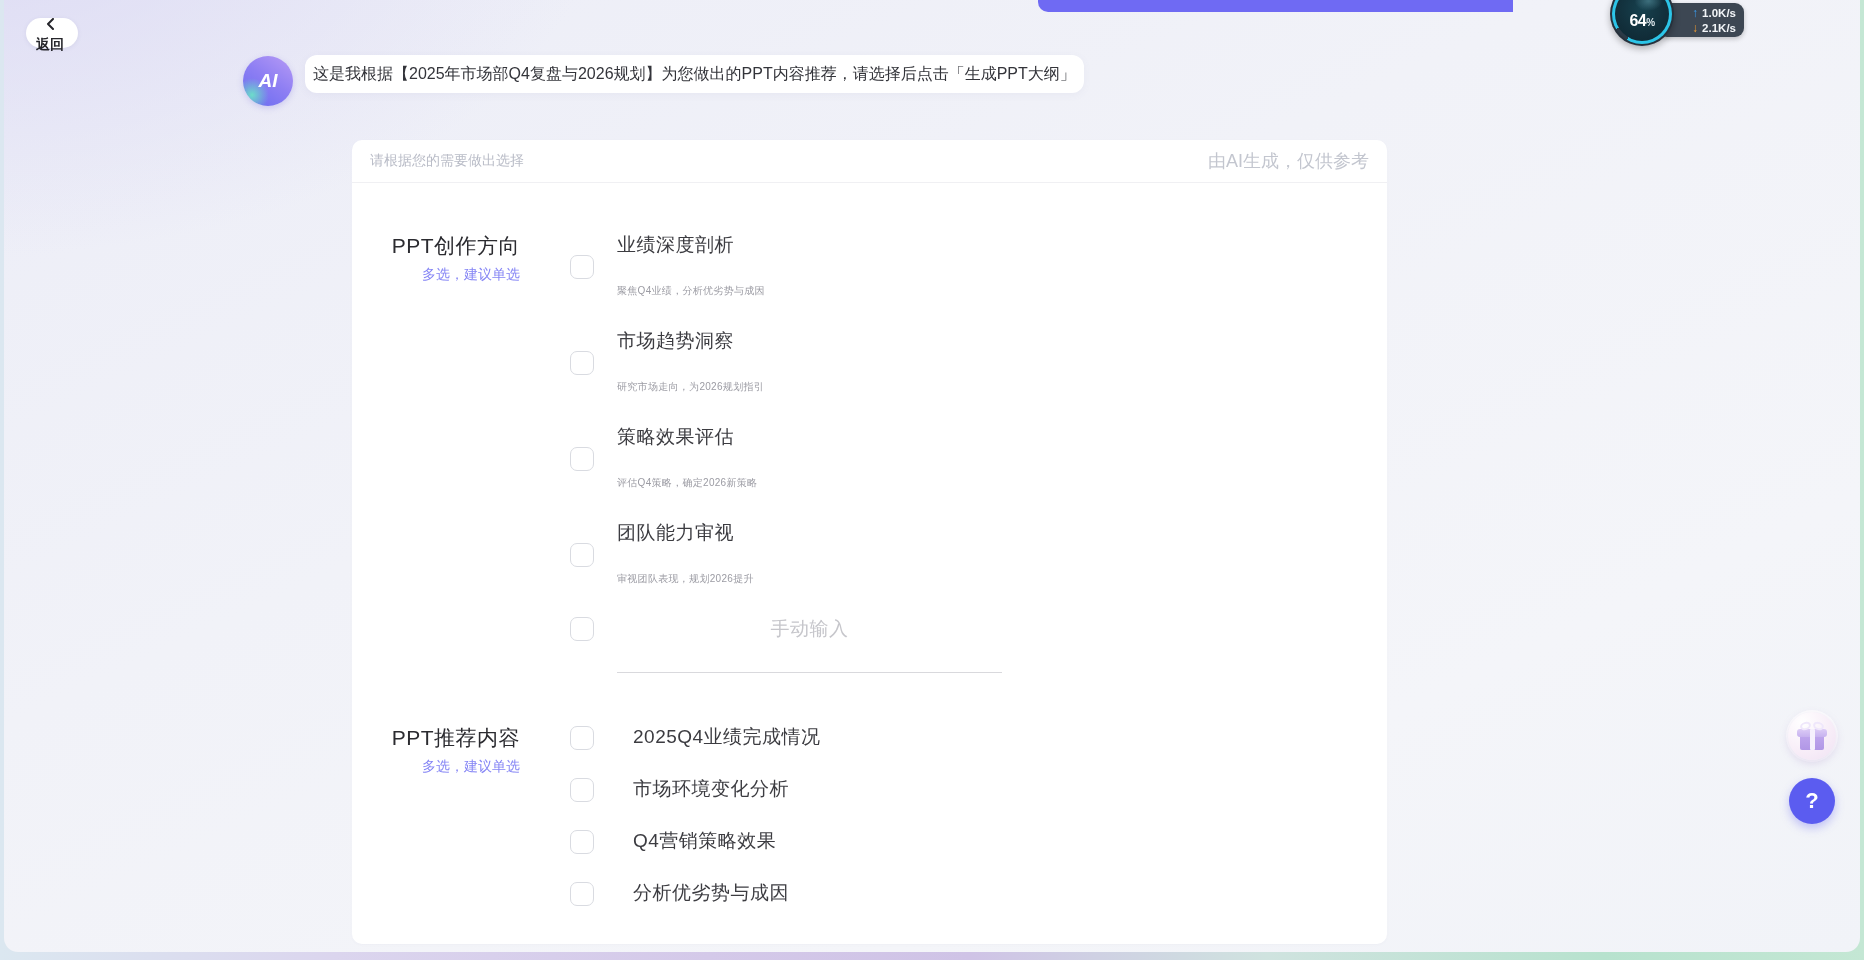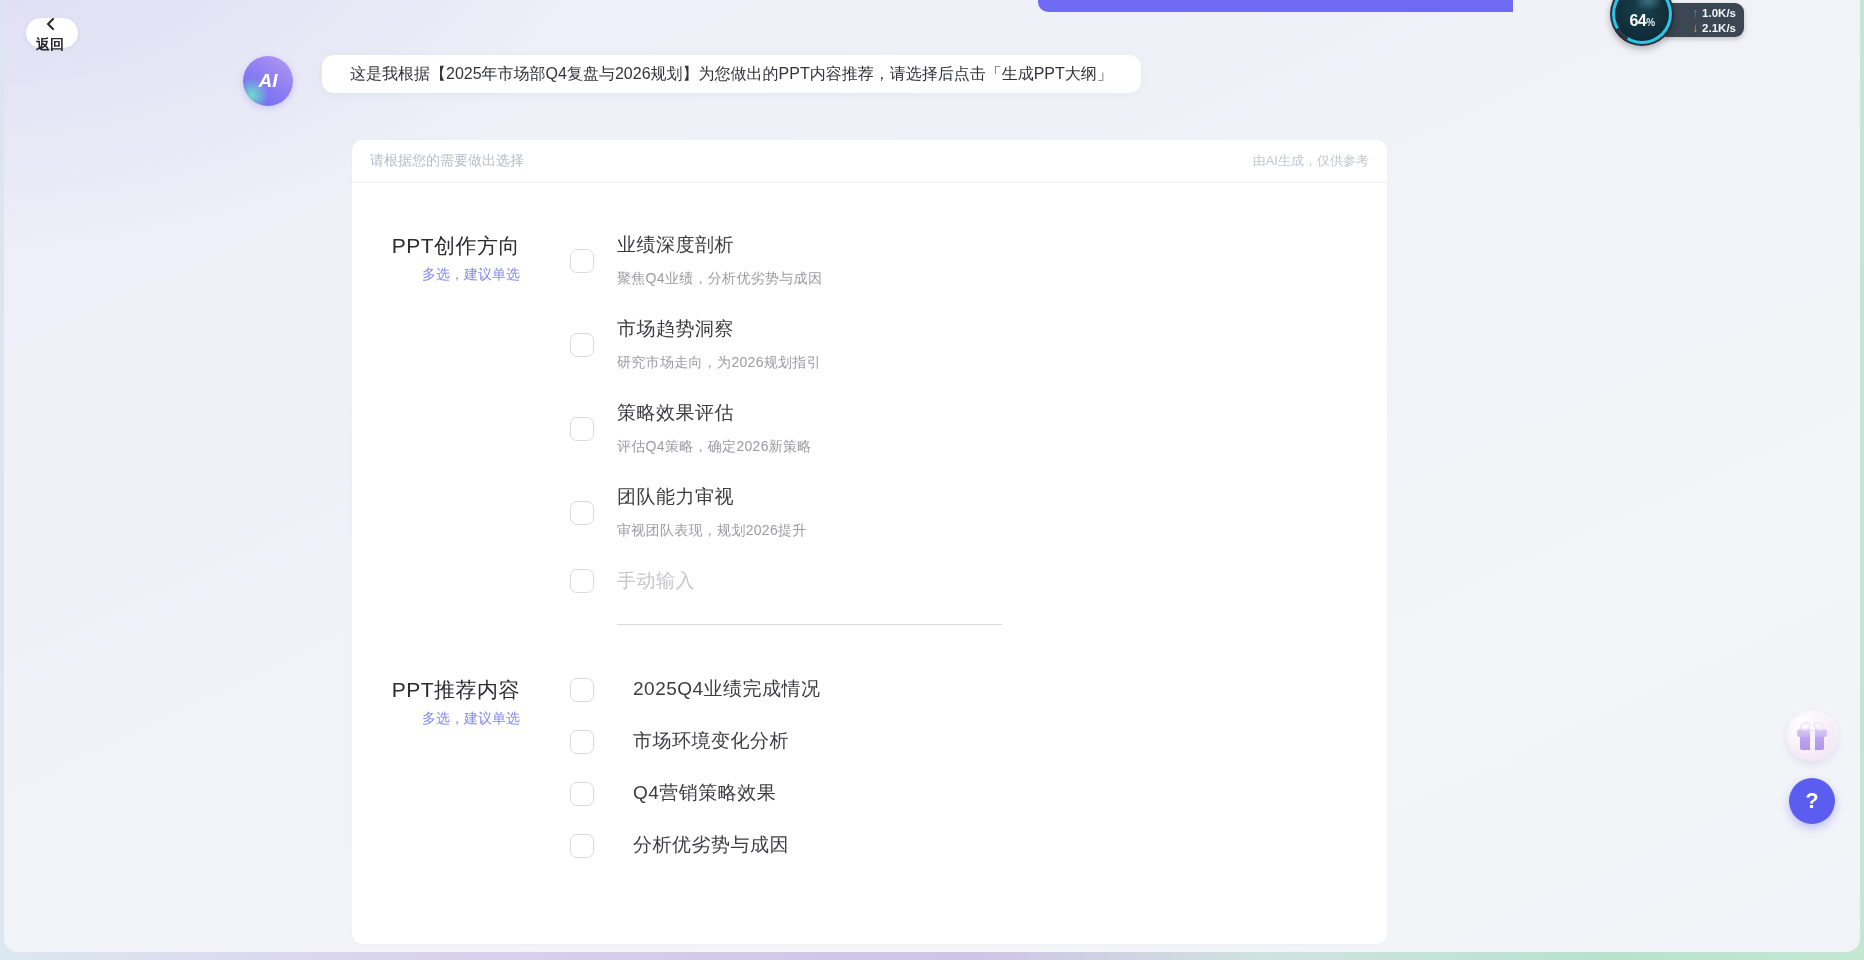--- a/index.html
+++ b/index.html
@@ -35,22 +35,22 @@
     position:absolute; left:243px; top:56px; width:50px; height:50px; border-radius:50%;
     background:
       radial-gradient(26px 26px at 18% 78%, rgba(108,226,200,.95) 0%, rgba(108,226,200,0) 65%),
       linear-gradient(215deg,#b398f5 5%,#8d7ef3 48%,#6a6cf0 95%);
     display:flex; align-items:center; justify-content:center;
     color:#fff; font-size:19px; font-weight:800; font-style:italic; letter-spacing:0;
     box-shadow:0 2px 6px rgba(110,100,220,.25);
   }
   
   .bubble {
-    position:absolute; left:322px; top:55px; height:38px; line-height:38px;
-    background:#fff; border-radius:12px; padding:0 28px;
+    position:absolute; left:305px; top:55px; height:38px; line-height:38px;
+    background:#fff; border-radius:12px; padding:0 8px;
     font-size:16px; color:#33343a; white-space:nowrap;
     box-shadow:0 2px 8px rgba(100,100,150,.06);
   }
   
   .monitor { position:absolute; left:1610px; top:-18px; width:140px; height:60px; }
   .monitor-pill {
     position:absolute; left:48px; top:21px; width:86px; height:34px;
     background:#3d4753; border-radius:9px;
     display:flex; flex-direction:column; justify-content:center; gap:1px;
     padding:0 8px 0 24px; box-shadow:0 2px 5px rgba(0,0,0,.22);
@@ -80,44 +80,44 @@
   .card {
     position:absolute; left:352px; top:140px; width:1035px; height:804px;
     background:#fff; border-radius:10px; box-shadow:0 1px 3px rgba(80,80,120,.03);
     overflow:hidden;
   }
   .card-header {
     height:43px; border-bottom:1px solid #f0f0f3;
     display:flex; align-items:center; justify-content:space-between; padding:0 18px;
   }
   .card-header .left { font-size:14px; color:#b9bcc7; }
-  .card-header .right { font-size:13px; color:#c3c6cf; }
+  .card-header .right { font-size:18px; color:#c3c6cf; }
   .card-body { position:relative; padding:0 0 0 0; }
   .section { display:flex; align-items:flex-start; }
   .section-1 { margin-top:49px; }
   .section-2 { margin-top:51px; }
   .label-col { width:168px; text-align:right; flex:0 0 168px; }
   .section-title { font-size:21px; color:#2b2b30; font-weight:500; line-height:28px; letter-spacing:.5px; }
   .section-hint { margin-top:6px; font-size:14px; color:#8585f5; }
   .options-col { margin-left:50px; flex:1; }
   .opt-row { display:flex; align-items:center; }
   .opt-row.with-desc { margin-bottom:28px; }
   .opt-row.compact { margin-bottom:26px;gap:16px; }
   .checkbox {
     width:24px; height:24px; border:1px solid #d9dbe1; border-radius:7px;
     background:#fff; flex:0 0 24px; margin-top:1px; cursor:pointer;
   }
   .opt-text { margin-left:23px; }
   .opt-label { font-size:19px; color:#3c3c41; line-height:26px; letter-spacing:.5px; }
-  .opt-desc { margin-top:11px; font-size:14px; color:#9b9ba3; line-height:19px; letter-spacing:.3px; }
+  .opt-desc { margin-top:23px; font-size:10px; color:#9b9ba3; line-height:19px; letter-spacing:.3px; }
   .manual-row { display:flex; align-items:flex-start; }
   .manual-wrap { margin-left:23px; }
   .manual-input {
     display:block; width:385px; height:26px; border:none; outline:none;
-    font-size:19px; color:#701a75; font-family:inherit; background:transparent; letter-spacing:.5px;
+    font-size:19px; color:#701a75; font-family:inherit; background:transparent; letter-spacing:.5px;text-align:center;
   }
   .manual-input::placeholder { color:#c6c6cb; }
   .manual-underline { width:385px; height:1px; background:#d9d9dd; margin-top:30px; }
   
   .gift-btn {
     position:absolute; left:1788px; top:712px; width:48px; height:48px; border-radius:50%;
     background:radial-gradient(circle at 30% 22%, #ffffff 0%, #f8eef8 55%, #efe2f3 100%);
     box-shadow:0 3px 8px rgba(150,120,190,.25), 0 0 0 2px rgba(255,255,255,.85);
     cursor:pointer; overflow:hidden;
   }

